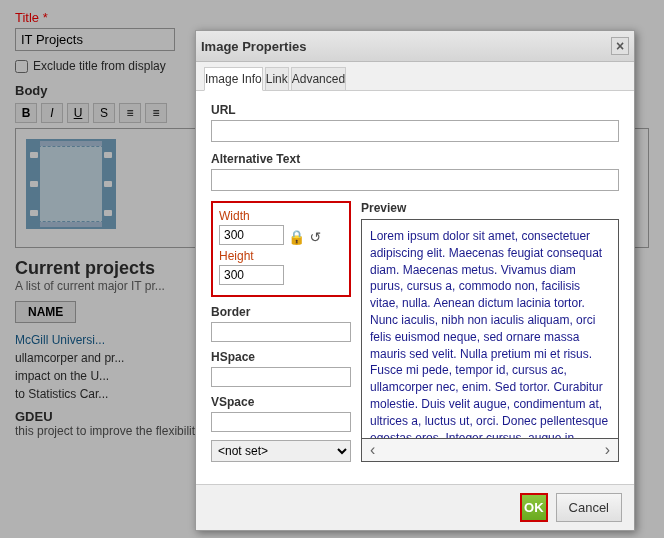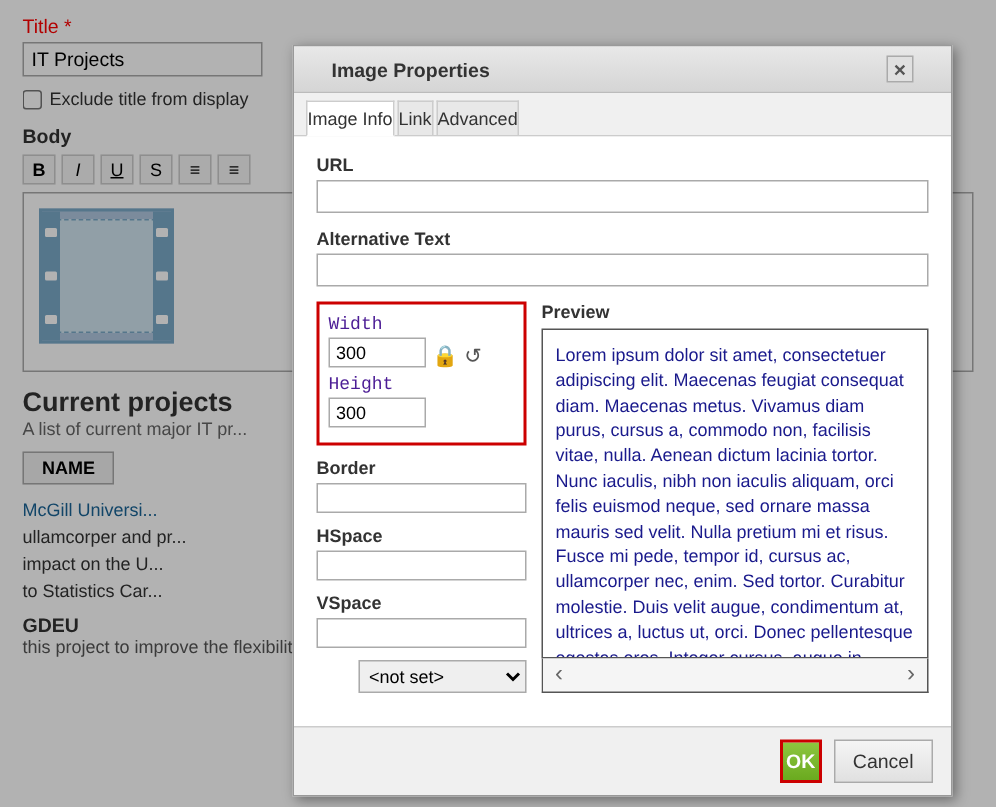--- a/index.html
+++ b/index.html
@@ -143,21 +143,21 @@
       left: 195px;
       width: 440px;
       background: #f5f5f5;
       border: 1px solid #999;
       box-shadow: 2px 2px 8px rgba(0,0,0,0.4);
     }
 
     .dialog-header {
       background: linear-gradient(to bottom, #e8e8e8, #d5d5d5);
       border-bottom: 1px solid #bbb;
-      padding: 6px 25px;
+      padding: 6px 5px;
       display: flex;
       align-items: center;
       justify-content: space-between;
     }
     .dialog-title {
       font-size: 13px;
       font-weight: bold;
       color: #333;
     }
     .dialog-close {
@@ -231,23 +231,22 @@
       width: 140px;
       flex-shrink: 0;
     }
     .dimensions-box {
       border: 2px solid #cc0000;
       padding: 6px;
       margin-bottom: 8px;
     }
     .dim-label {
       font-size: 12px;
-      color: #4c1d95;
+      color: #c2410c;
       margin-bottom: 2px;
-      font-family: Liberation Mono, monospace;
     }
     .dim-input {
       width: 65px;
       border: 1px solid #aaa;
       padding: 2px 4px;
       font-size: 12px;
       margin-bottom: 4px;
     }
     .dim-row {
       display: flex;
@@ -274,21 +273,20 @@
       width: 100%;
       border: 1px solid #aaa;
       padding: 2px 4px;
       font-size: 12px;
       margin-bottom: 8px;
     }
     .align-row {
       display: flex;
       align-items: center;
       gap: 4px;
-      margin-left: 28px;
     }
     .align-select {
       flex: 1;
       border: 1px solid #aaa;
       padding: 2px 2px;
       font-size: 12px;
     }
 
     
     .right-col {

